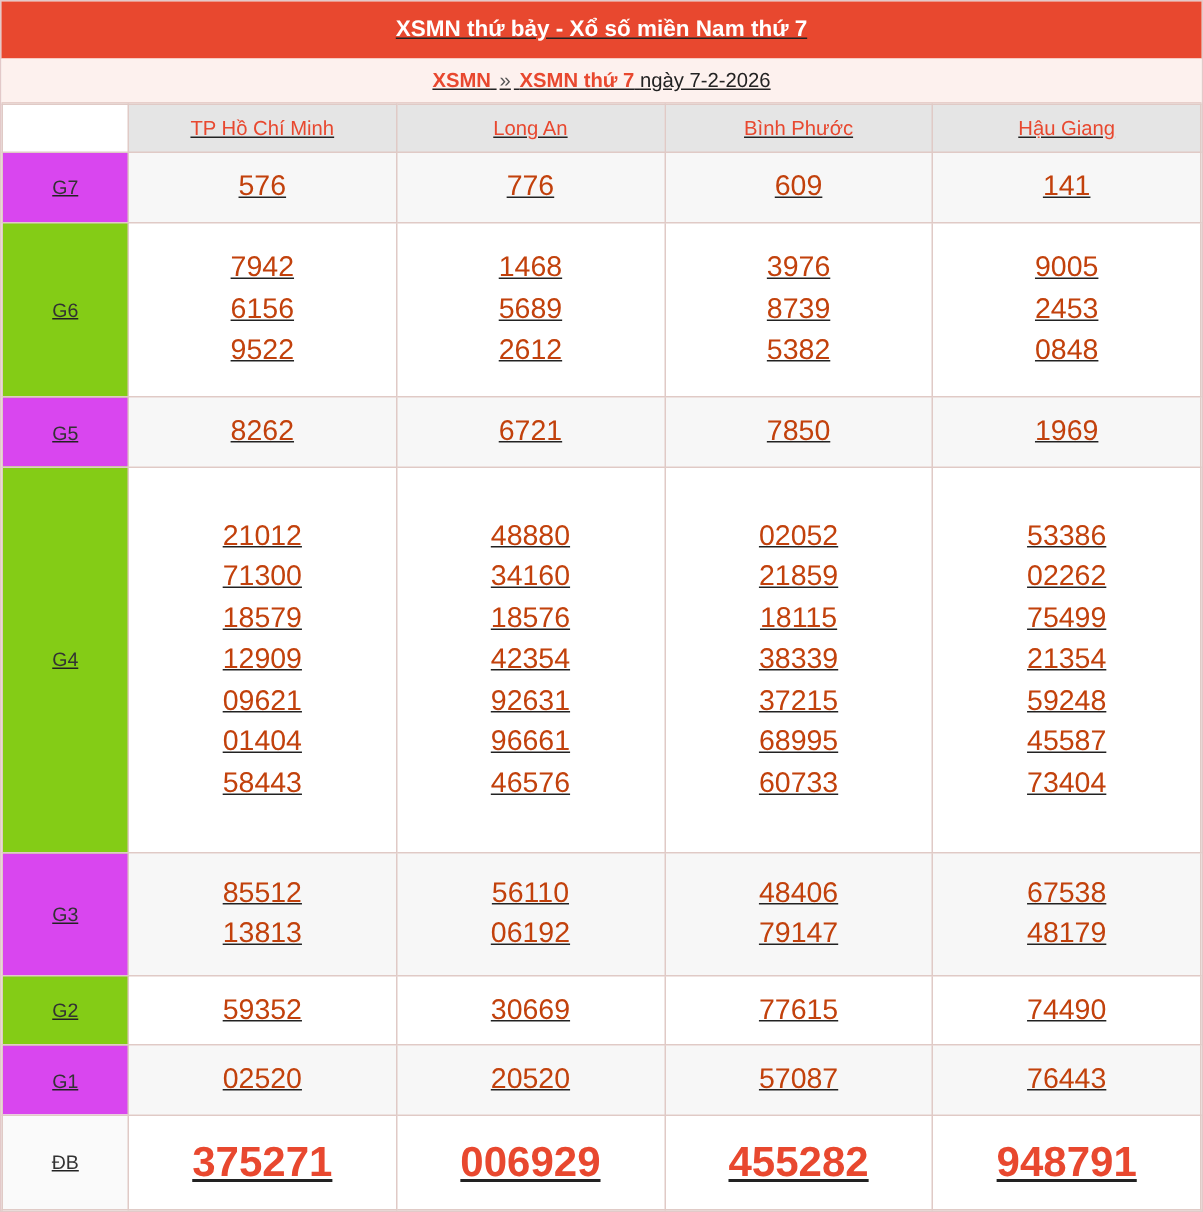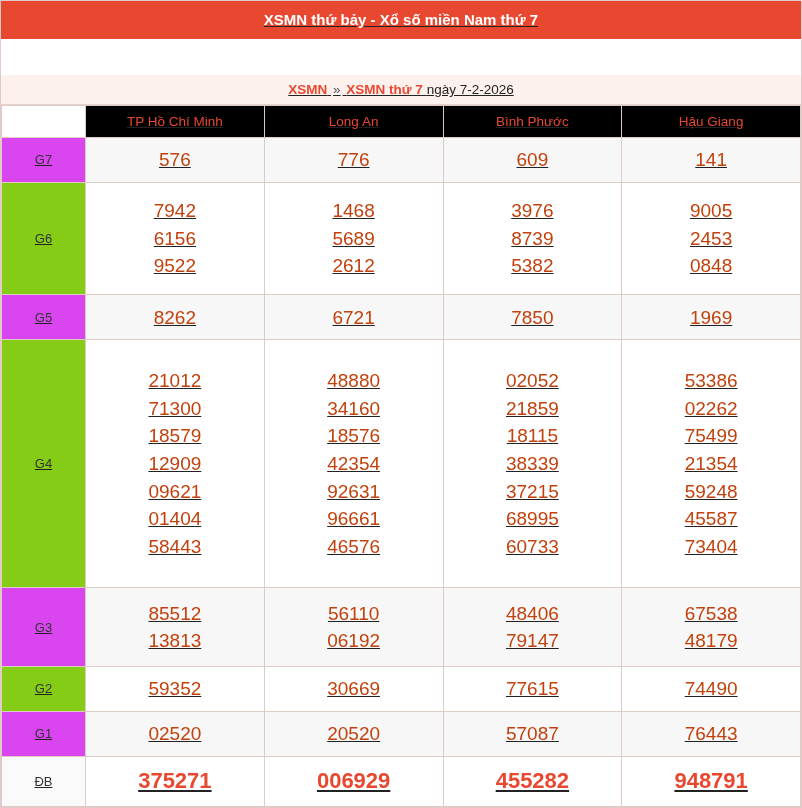--- a/index.html
+++ b/index.html
@@ -35,21 +35,20 @@
   }
   .breadcrumb {
     background: #fdf1ee;
     text-align: center;
     font-size: 13.5px;
     line-height: 30px;
     height: 30px;
     flex: 0 0 30px;
     border-bottom: 1px solid #e7cfcb;
     color: #333;
-    margin-top: 36px;
   }
   .breadcrumb a {
     color: #e8482f;
     text-decoration: none;
     font-weight: bold;
   }
   .breadcrumb .sep {
     color: #555;
     font-weight: normal;
     padding: 0 2px;
@@ -67,21 +66,21 @@
   table.results td, table.results th {
     border: 1px solid #e0cac6;
     text-align: center;
     vertical-align: middle;
   }
   thead th {
     font-size: 13.5px;
     font-weight: normal;
     color: #e8482f;
     height: 32px;
-    background: #000000;
+    background: #e5e5e5;
   }
   thead th.prize-col-head {
     width: 84px;
     background: #fff;
   }
   td.prize-label {
     width: 84px;
     font-size: 13px;
     color: #333;
     background: #84cc16;
@@ -90,21 +89,21 @@
     font-size: 19px;
     color: #c2410c;
     padding: 4px 0;
     line-height: 1.45;
   }
   tr.row-g8 td.nums, tr.row-db td.nums {
     color: #e8482f;
     font-weight: bold;
   }
   tr.row-g8 td.nums { font-size: 25px; }
-  tr.row-db td.nums { font-size: 22px; }
+  tr.row-db td.nums { font-size: 28px; }
   tr.row-g8 td.prize-label, tr.row-db td.prize-label { background: #fafafa; }
   tr.alt td.nums { background: #f7f7f7; }
   tr.alt td.prize-label { background: #d946ef; }
   .num-line { display: block; }
 </style>
 </head>
 <body>
 
 <div class="wrap">
 

